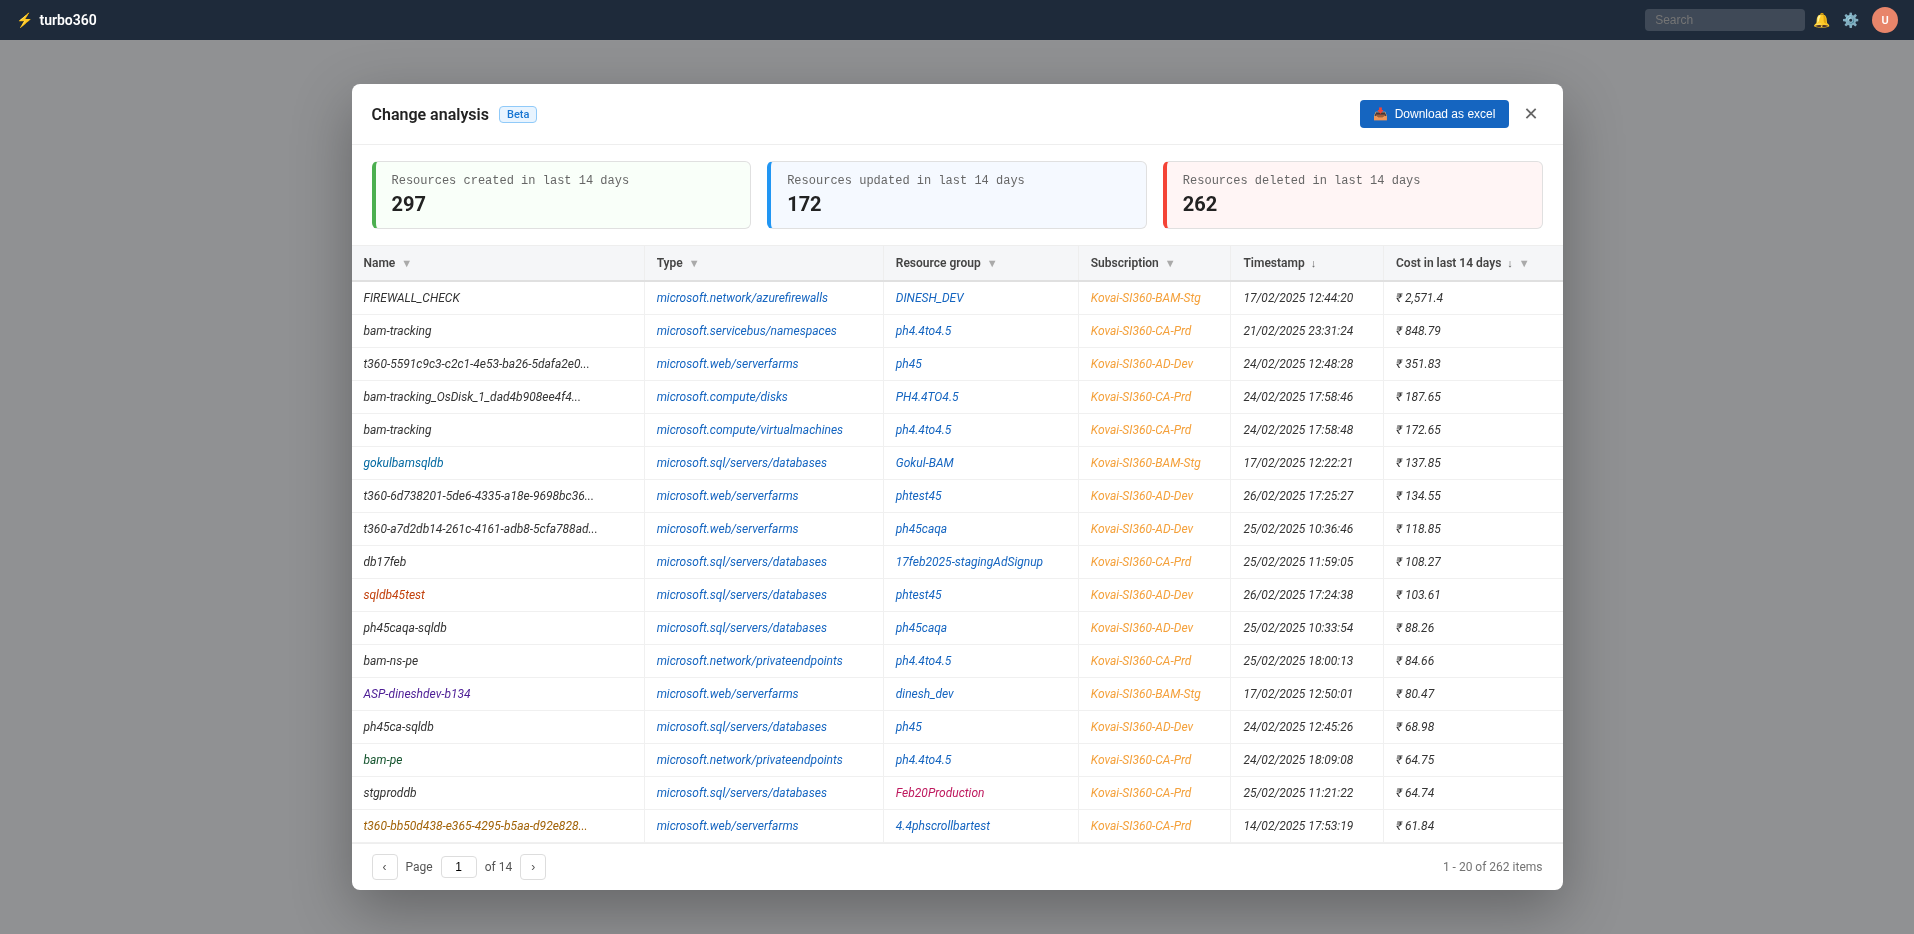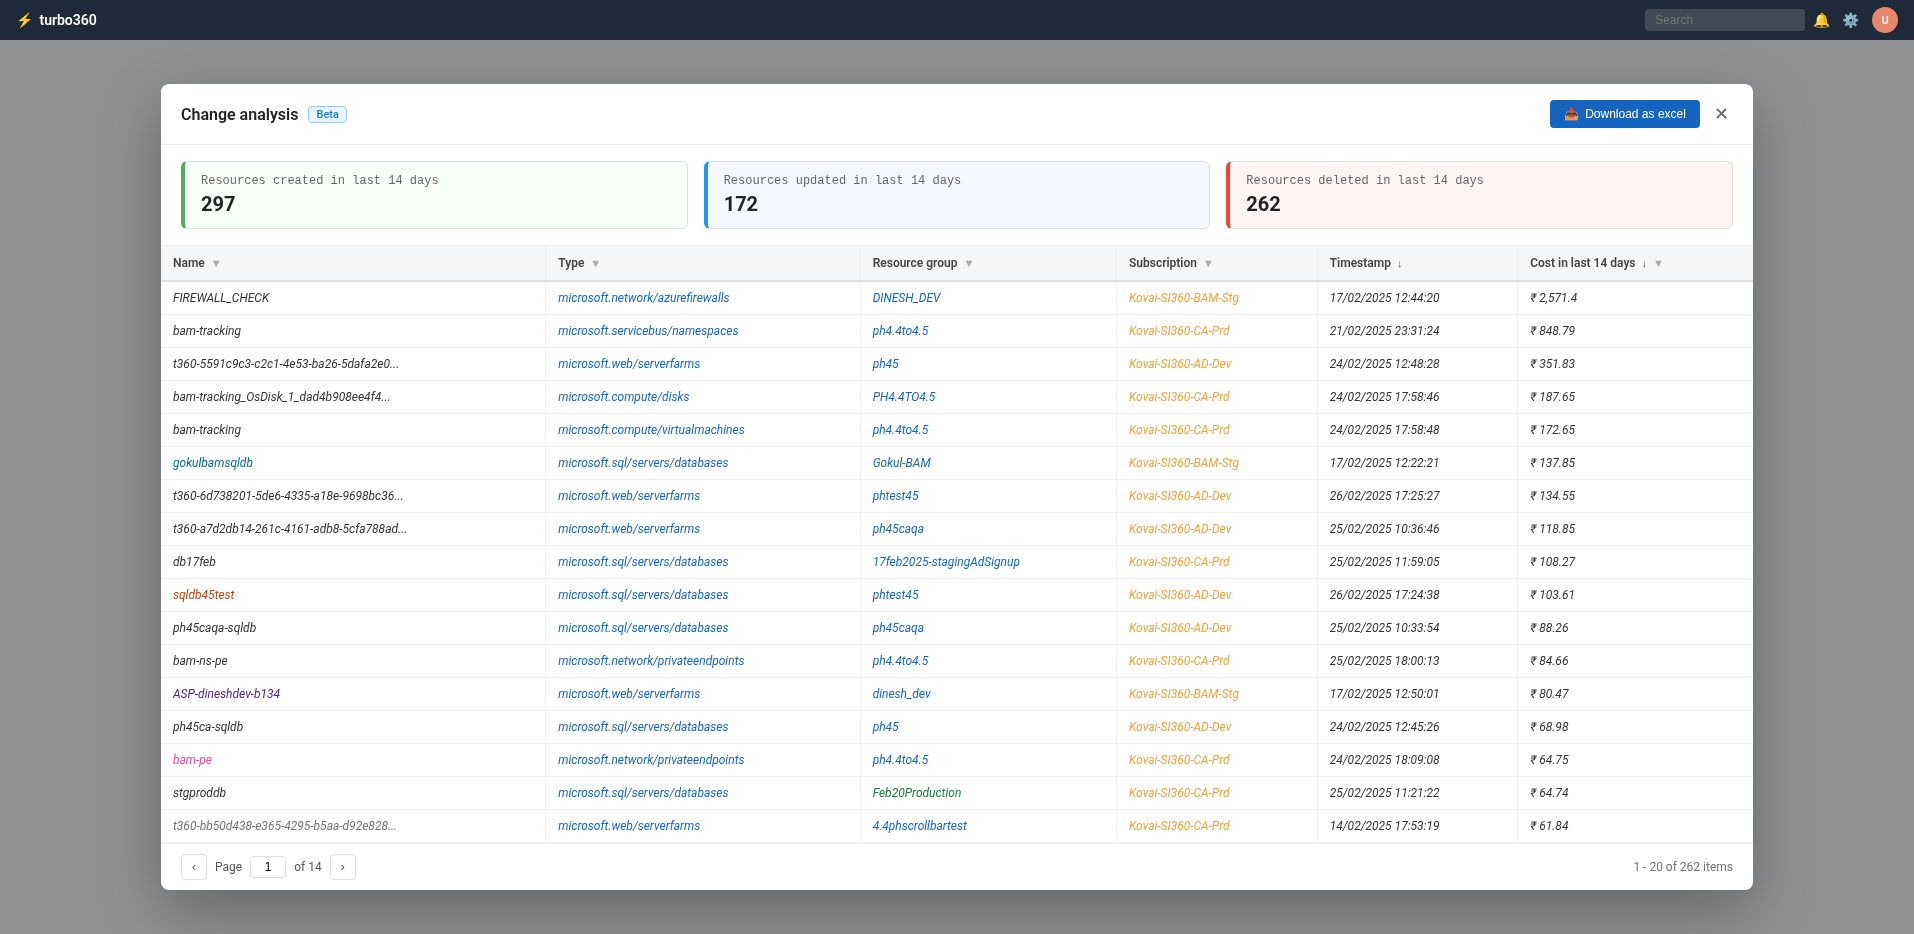--- a/index.html
+++ b/index.html
@@ -77,21 +77,21 @@
       display: flex;
       align-items: center;
       justify-content: center;
       padding: 20px;
     }
 
     
     .modal {
       background: white;
       border-radius: 8px;
-      width: 1592px;
+      width: 1211px;
       max-width: 100%;
       max-height: 860px;
       display: flex;
       flex-direction: column;
       box-shadow: 0 20px 60px rgba(0,0,0,0.3);
     }
 
     
     .modal-header {
       display: flex;
@@ -462,37 +462,37 @@
   </tr>
             <tr>
     <td style="color:#333">ph45ca-sqldb</td>
     <td class="td-link" style="color:#1565c0">microsoft.sql/servers/databases</td>
     <td class="td-link" style="color:#1565c0">ph45</td>
     <td class="td-sub-link" style="color:#f4a03a">Kovai-SI360-AD-Dev</td>
     <td>24/02/2025 12:45:26</td>
     <td>₹ 68.98</td>
   </tr>
             <tr>
-    <td style="color:#ec4899">bam-pe</td>
+    <td style="color:#14532d">bam-pe</td>
     <td class="td-link" style="color:#1565c0">microsoft.network/privateendpoints</td>
     <td class="td-link" style="color:#1565c0">ph4.4to4.5</td>
     <td class="td-sub-link" style="color:#f4a03a">Kovai-SI360-CA-Prd</td>
     <td>24/02/2025 18:09:08</td>
     <td>₹ 64.75</td>
   </tr>
             <tr>
     <td style="color:#333">stgproddb</td>
     <td class="td-link" style="color:#1565c0">microsoft.sql/servers/databases</td>
-    <td class="td-link" style="color:#15803d">Feb20Production</td>
+    <td class="td-link" style="color:#be185d">Feb20Production</td>
     <td class="td-sub-link" style="color:#f4a03a">Kovai-SI360-CA-Prd</td>
     <td>25/02/2025 11:21:22</td>
     <td>₹ 64.74</td>
   </tr>
             <tr>
-    <td style="color:#737373">t360-bb50d438-e365-4295-b5aa-d92e828...</td>
+    <td style="color:#a16207">t360-bb50d438-e365-4295-b5aa-d92e828...</td>
     <td class="td-link" style="color:#1565c0">microsoft.web/serverfarms</td>
     <td class="td-link" style="color:#1565c0">4.4phscrollbartest</td>
     <td class="td-sub-link" style="color:#f4a03a">Kovai-SI360-CA-Prd</td>
     <td>14/02/2025 17:53:19</td>
     <td>₹ 61.84</td>
   </tr>
           </tbody>
       </table>
     </div>
 

